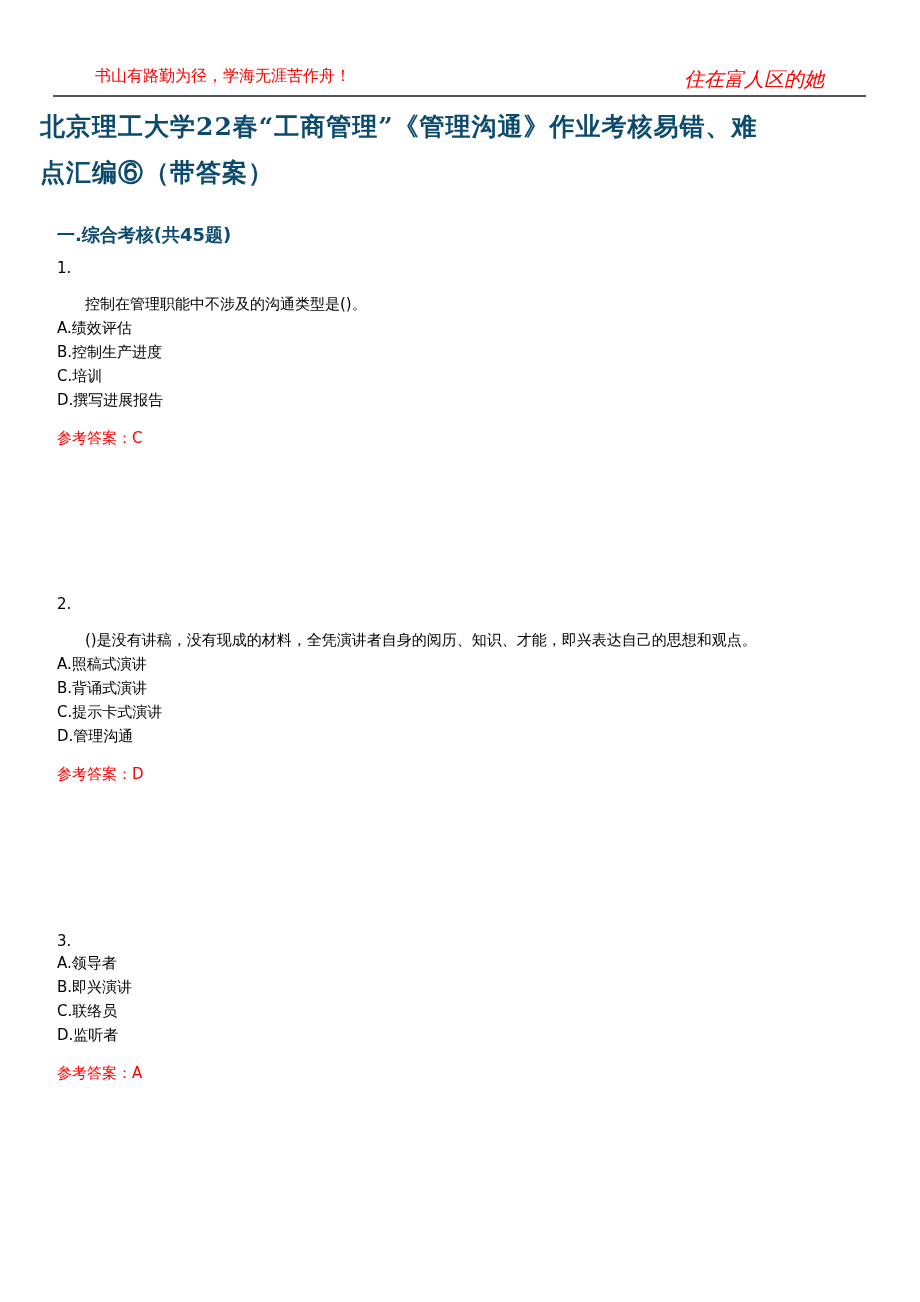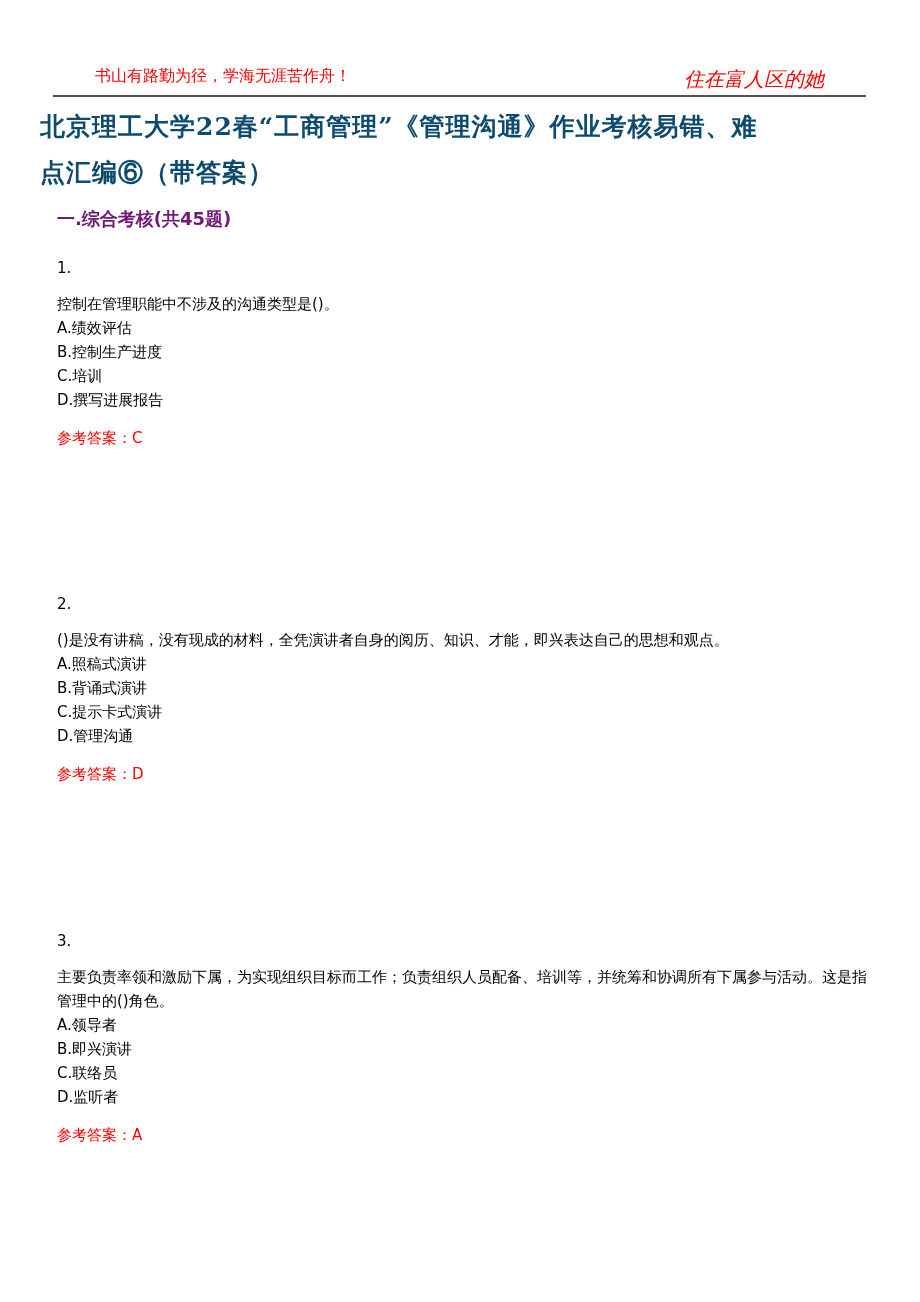--- a/index.html
+++ b/index.html
@@ -56,40 +56,41 @@
       font-family: "DejaVu Serif", "Liberation Serif", serif;
       font-weight: bold;
       font-size: 25px;
       line-height: 46px;
       color: #0c4a6e;
       letter-spacing: 1px;
     }
     .section-heading {
       position: absolute;
       left: 57px;
-      top: 207px;
+      top: 223px;
       font-size: 18px;
       font-weight: bold;
-      color: #701a75;
+      color: #0c4a6e;
       white-space: nowrap;
     }
     .question {
       position: absolute;
       left: 57px;
       width: 820px;
     }
     .q-num {
       font-size: 15px;
       line-height: 20px;
       height: 20px;
     }
     .q-stem {
       margin-top: 14px;
       font-size: 15px;
       line-height: 24px;
+      margin-left: 28px;
     }
     .q-option {
       font-size: 15px;
       line-height: 24px;
     }
     .q-answer {
       margin-top: 14px;
       font-size: 15px;
       line-height: 24px;
       font-weight: normal;
@@ -130,19 +131,18 @@
   <div class="q-stem">()是没有讲稿，没有现成的材料，全凭演讲者自身的阅历、知识、才能，即兴表达自己的思想和观点。</div>
   <div class="q-option">A.照稿式演讲</div>
   <div class="q-option">B.背诵式演讲</div>
   <div class="q-option">C.提示卡式演讲</div>
   <div class="q-option">D.管理沟通</div>
   <div class="q-answer">参考答案：D</div>
 </div>
 
 <div class="question" id="q3">
   <div class="q-num">3.</div>
-  <div class="q-stem">主要负责率领和激励下属，为实现组织目标而工作；负责组织人员配备、培训等，并统筹和协调所有下属参与活动。这是指管理中的()角色。</div>
   <div class="q-option">A.领导者</div>
   <div class="q-option">B.即兴演讲</div>
   <div class="q-option">C.联络员</div>
   <div class="q-option">D.监听者</div>
   <div class="q-answer">参考答案：A</div>
 </div>
 
 </body></html>

